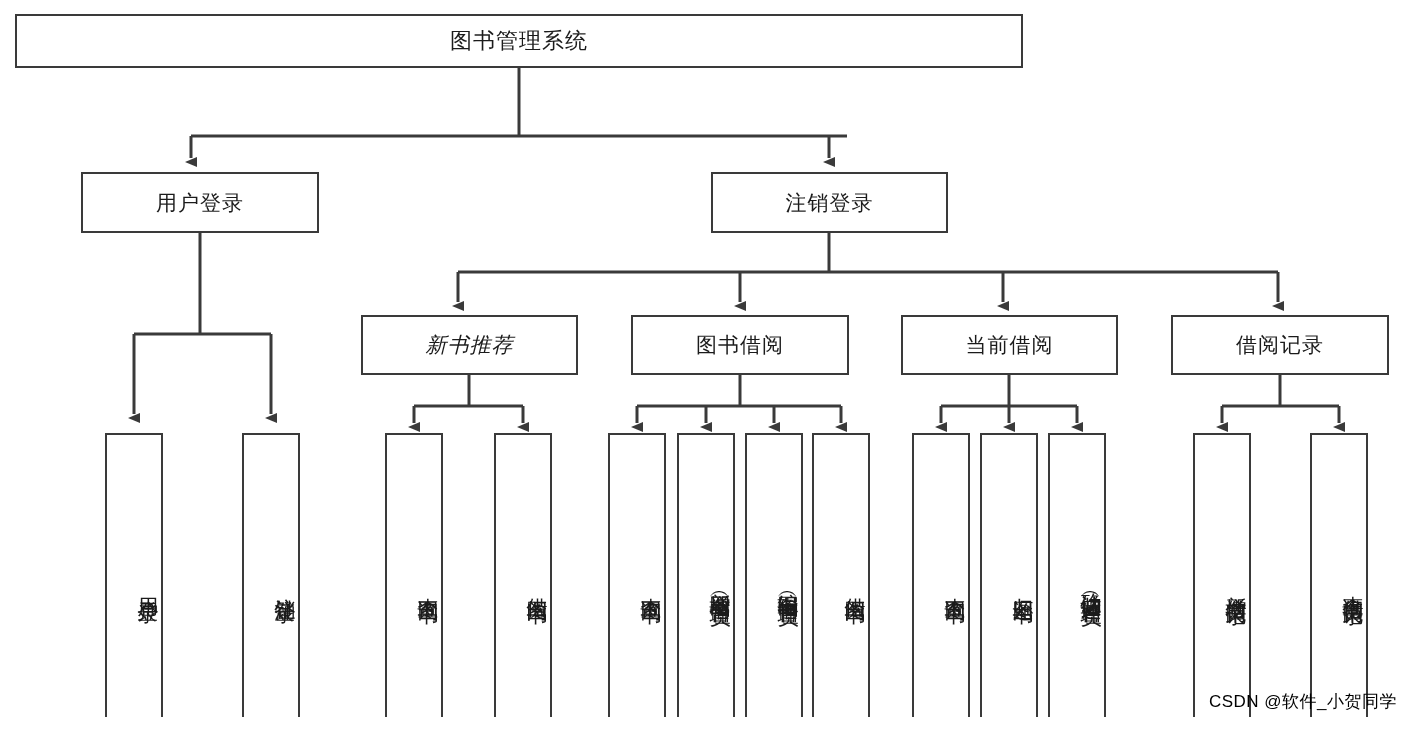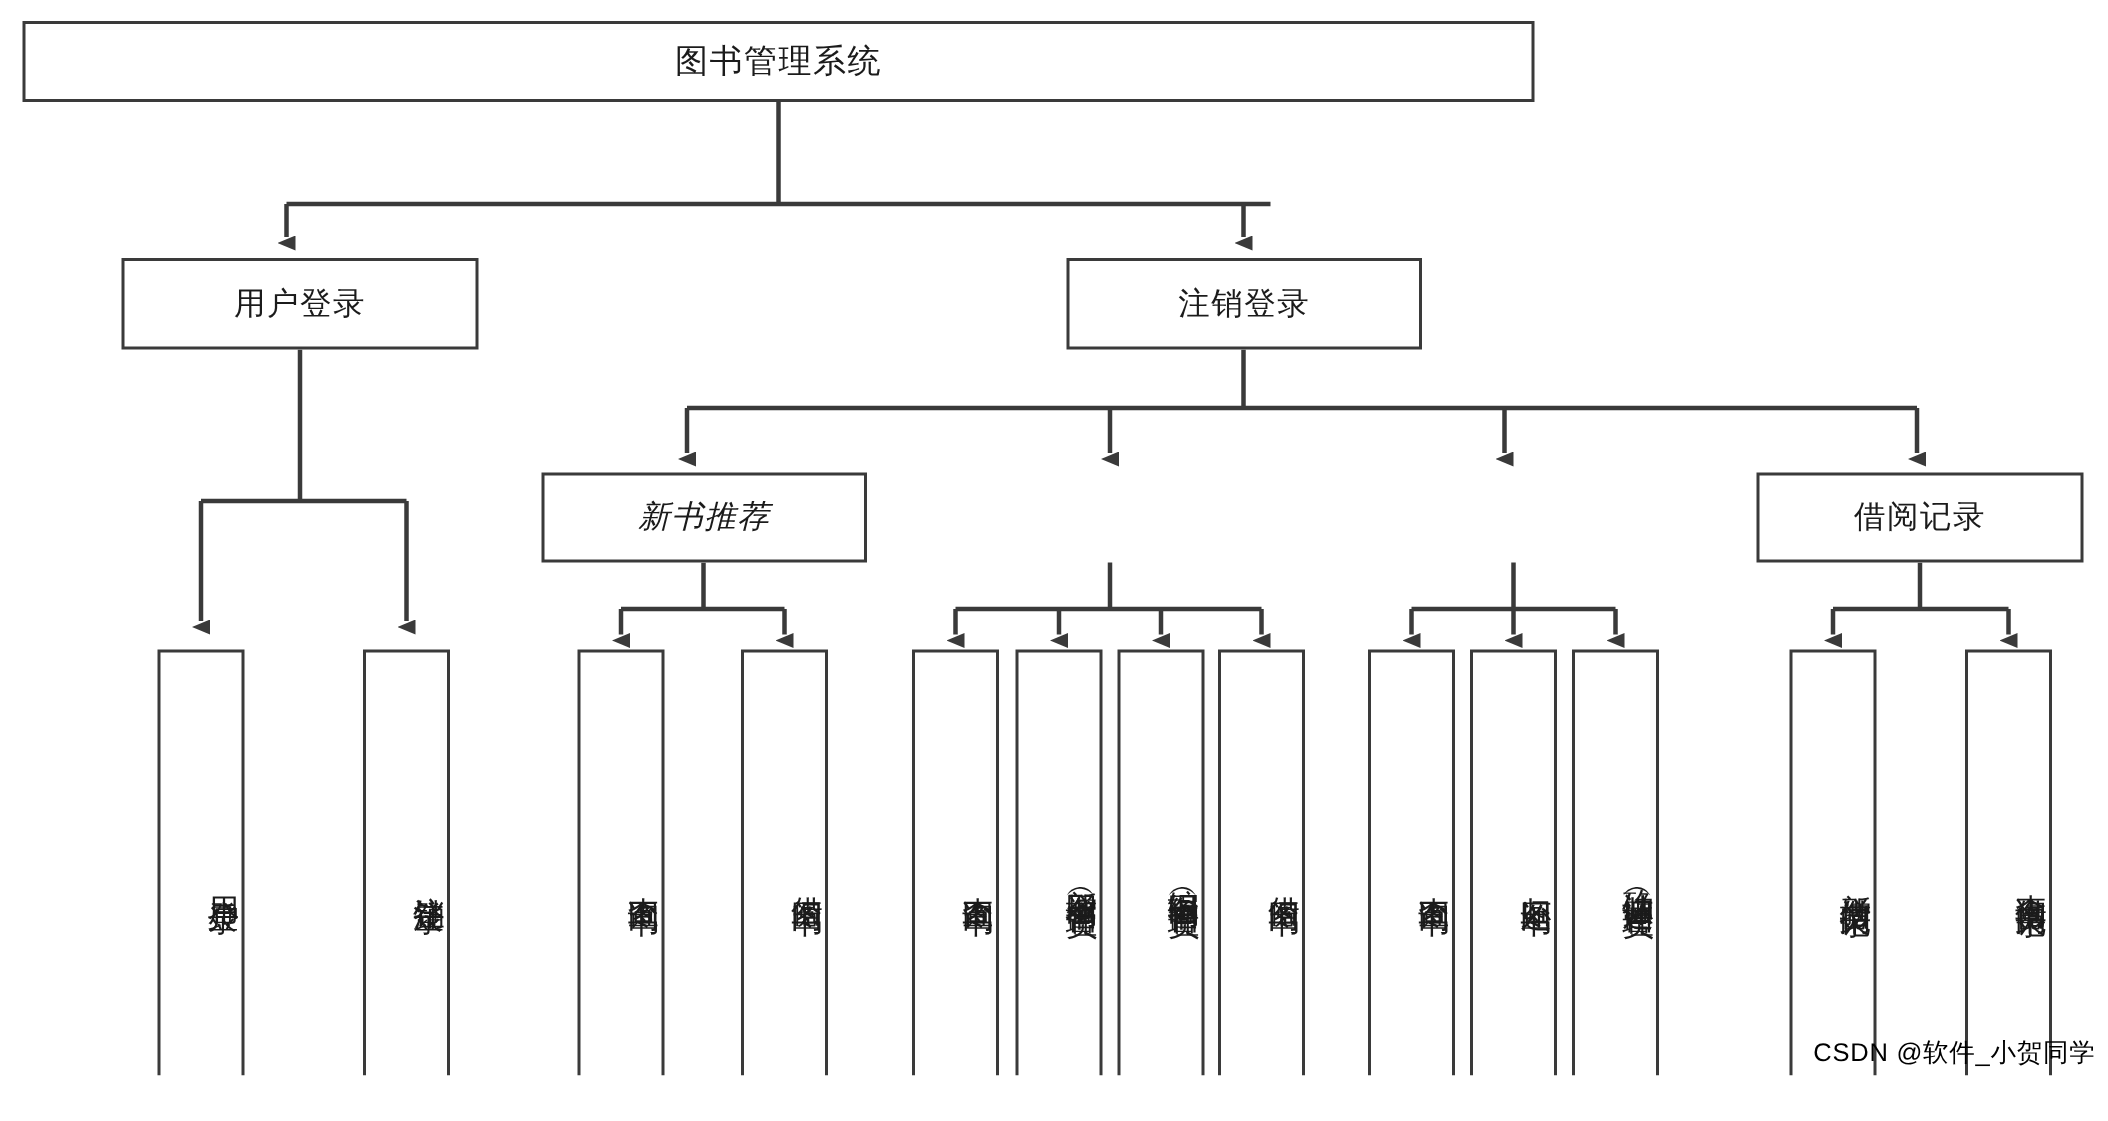--- a/index.html
+++ b/index.html
@@ -136,20 +136,26 @@
   <div class="node node-h" style="left:81px; top:172px; width:238px; height:61px;">
     <span>用户登录</span>
   </div>
   <div class="node node-h" style="left:711px; top:172px; width:237px; height:61px;">
     <span>注销登录</span>
   </div>
 
   <div class="node node-h" style="left:361px; top:315px; width:217px; height:60px;font-style:italic;">
     <span>新书推荐</span>
   </div>
+  <div class="node node-h" style="left:631px; top:315px; width:218px; height:60px;">
+    <span>图书借阅</span>
+  </div>
+  <div class="node node-h" style="left:901px; top:315px; width:217px; height:60px;">
+    <span>当前借阅</span>
+  </div>
   <div class="node node-h" style="left:1171px; top:315px; width:218px; height:60px;align-items:center;">
     <span>借阅记录</span>
   </div>
 
   <div class="node leaf" style="left:105px; top:433px; width:58px; height:300px;">
     <span class="txt">用户登录</span>
   </div>
   <div class="node leaf" style="left:242px; top:433px; width:58px; height:300px;">
     <span class="txt">注销登录</span>
   </div>

